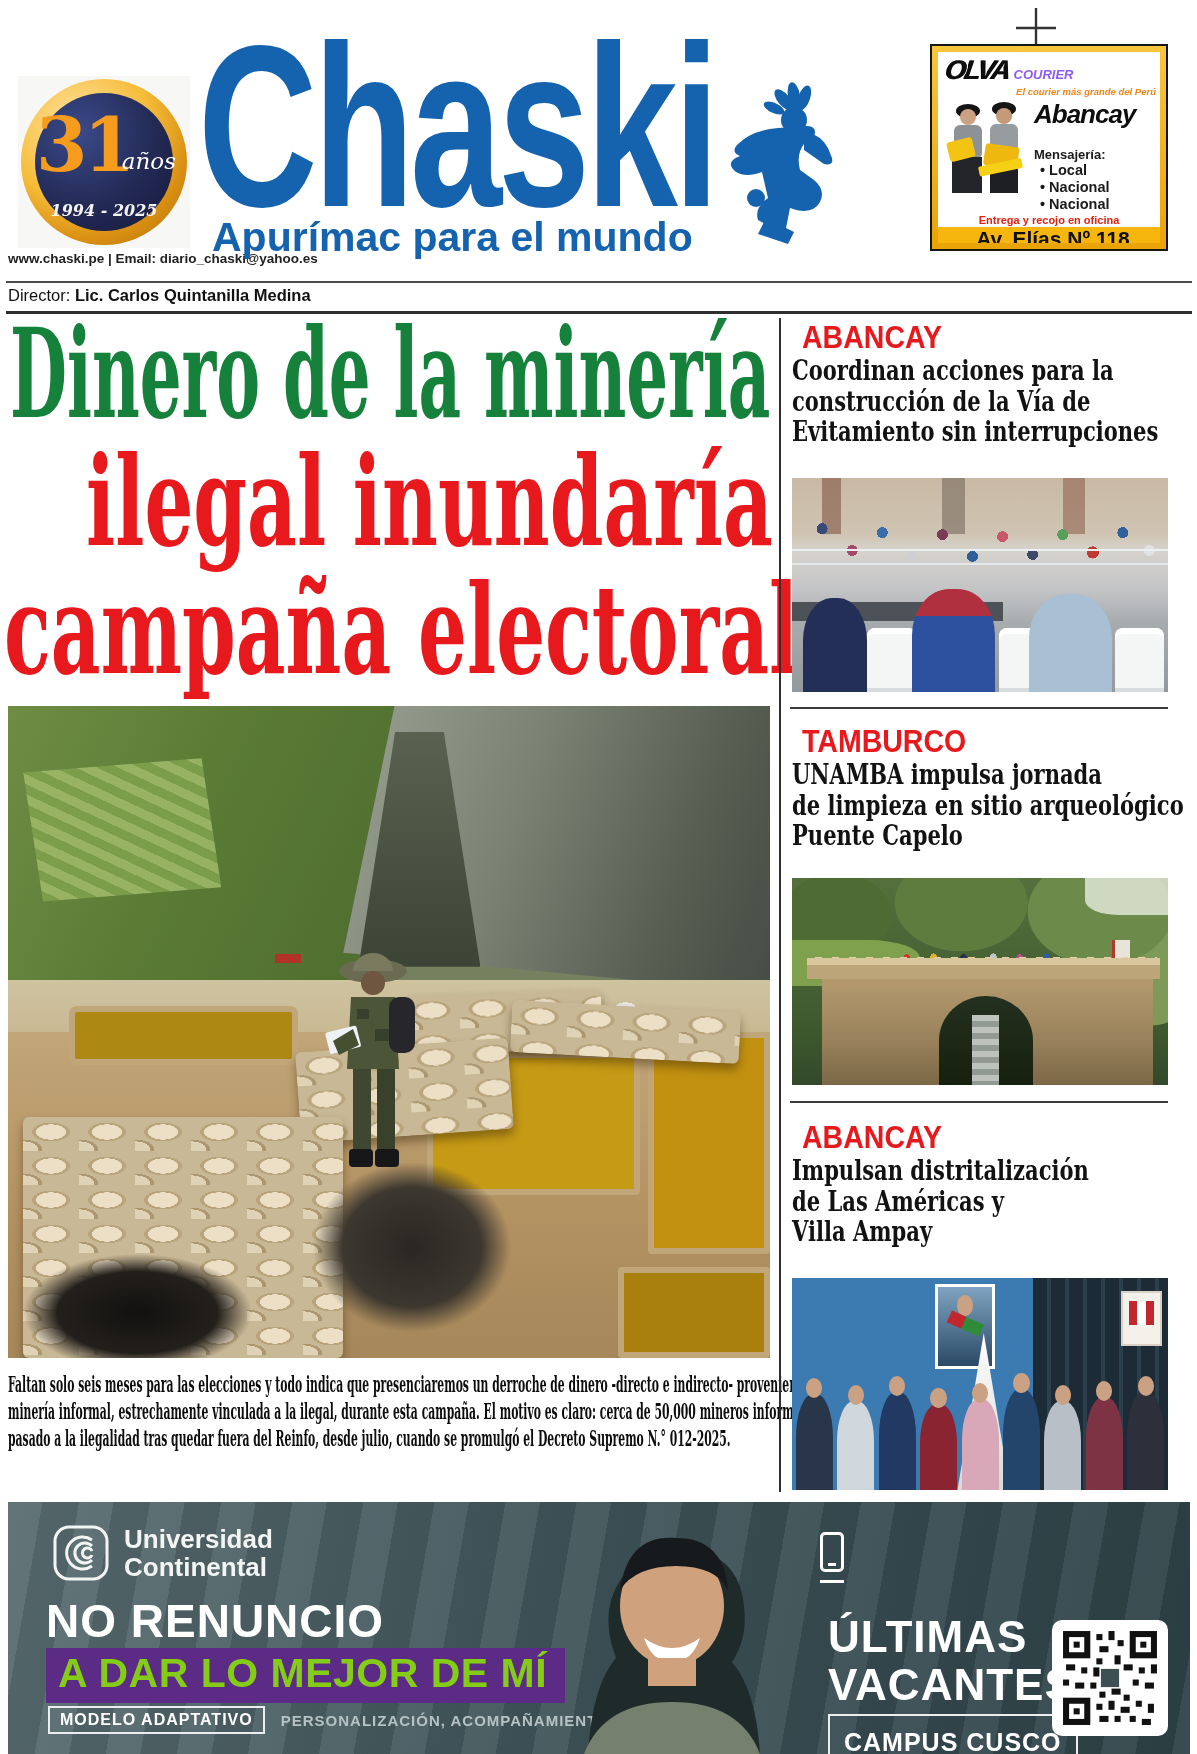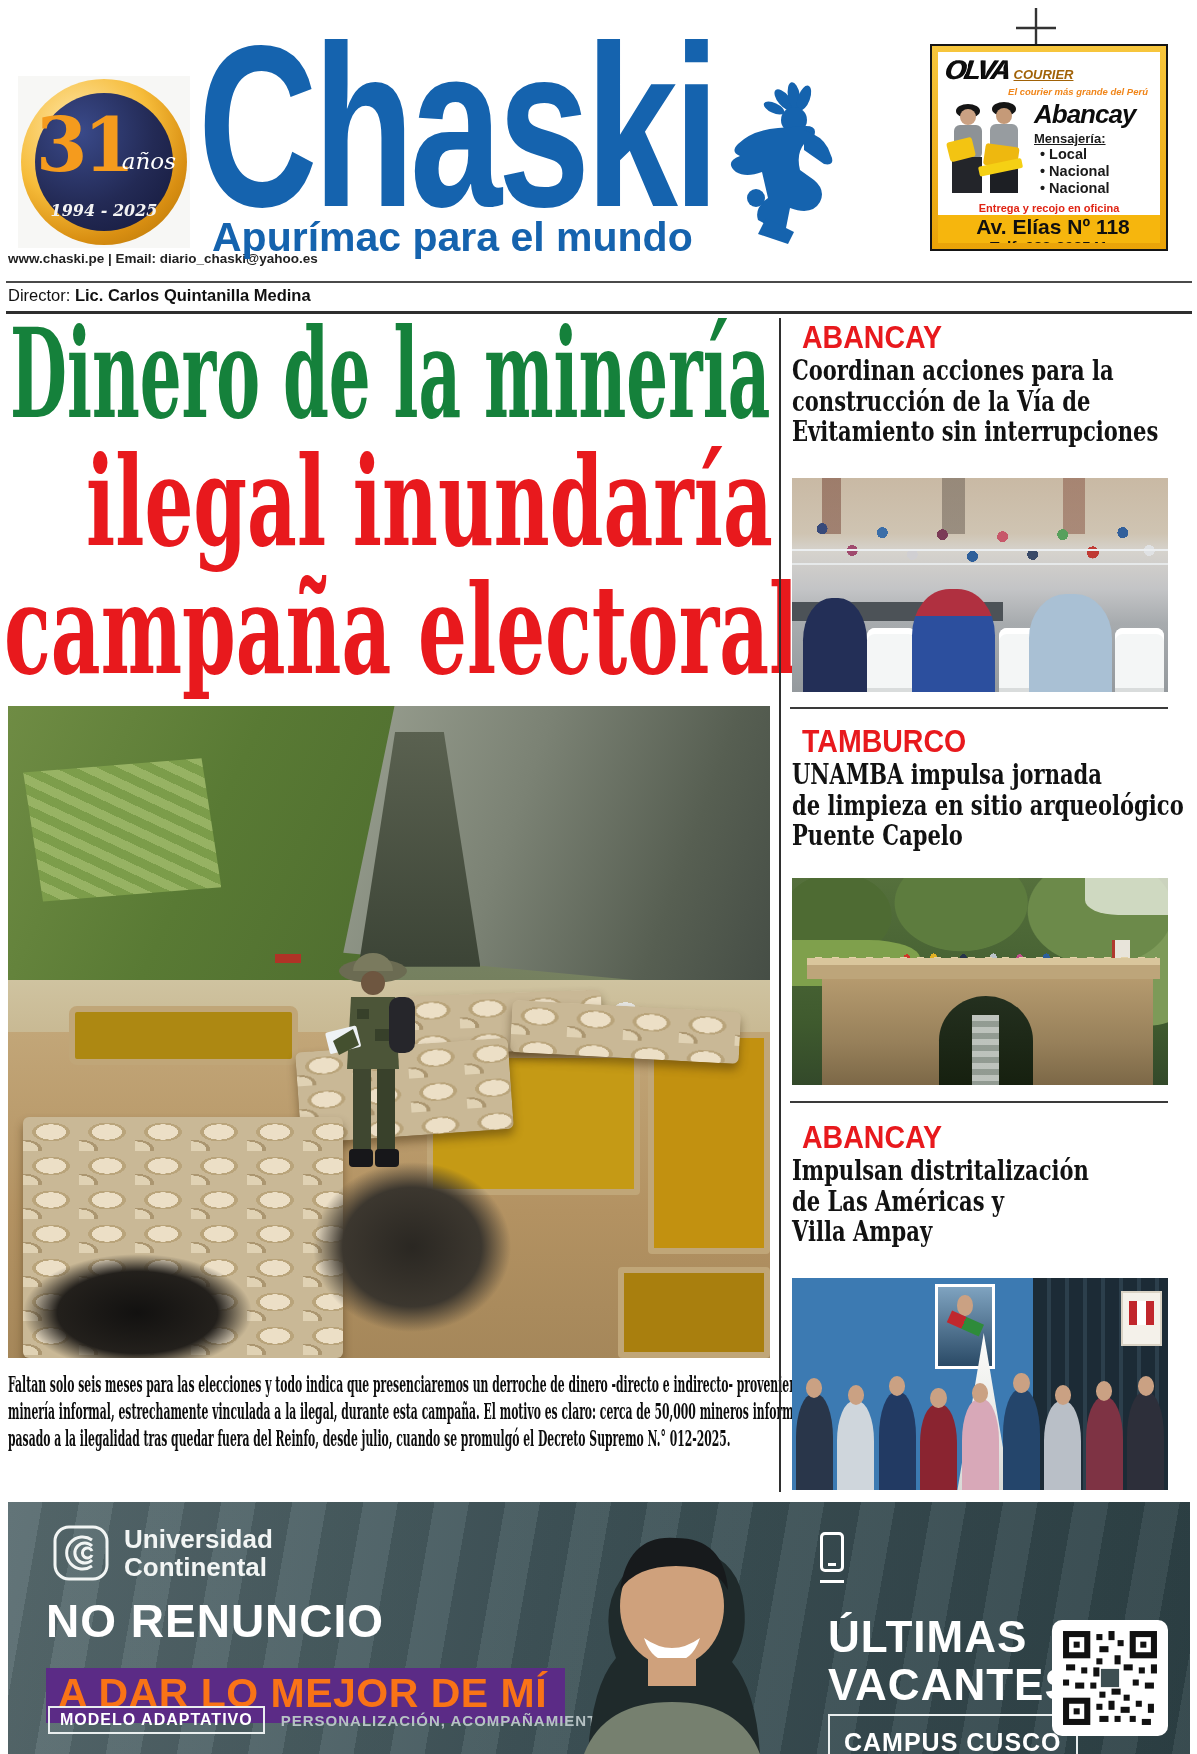--- a/index.html
+++ b/index.html
@@ -35,27 +35,27 @@
 
   .chaski-fig{left:726px;top:78px;width:108px;height:168px;}
 
   
   .olva{left:930px;top:44px;width:238px;height:207px;border:2px solid #151515;
     background:linear-gradient(#f7c63d,#eaa307);padding:6px;}
   .olva-in{width:100%;height:100%;background:#fff;display:flex;flex-direction:column;overflow:hidden;}
   .olva-brandrow{display:flex;align-items:baseline;gap:4px;padding:3px 6px 0 8px;}
   .olva-brand{font:italic 900 27px "Liberation Sans",sans-serif;color:#0d0d0d;
     transform:skewX(-8deg);letter-spacing:-2px;text-shadow:1px 0 #fff,-1px 0 #000;}
-  .olva-brand2{font:italic 900 13px "Liberation Sans",sans-serif;color:#a16207;text-decoration:underline;}
-  .olva-tag{font:italic bold 9.5px "Liberation Sans",sans-serif;color:#f08519;text-align:right;padding-right:12px;}
+  .olva-brand2{font:italic 900 13px "Liberation Sans",sans-serif;color:#8b5cf6;}
+  .olva-tag{font:italic bold 9.5px "Liberation Sans",sans-serif;color:#f08519;text-align:right;padding-right:4px;}
   .olva-main{display:flex;flex:1;}
   .olva-men{width:96px;position:relative;}
   .olva-right{flex:1;padding:2px 4px 0 0;}
   .olva-city{font:italic 900 26px "Liberation Sans",sans-serif;color:#0d0d0d;letter-spacing:-1px;}
-  .olva-svc{font:bold 13px "Liberation Sans",sans-serif;margin-top:1px;text-decoration:underline;}
+  .olva-svc{font:bold 13px "Liberation Sans",sans-serif;margin-top:17px;}
   .olva-li{font:bold 14.5px "Liberation Sans",sans-serif;line-height:1.18;padding-left:6px;}
   .olva-li::before{content:"• ";}
   .olva-note{font:bold 11px "Liberation Sans",sans-serif;color:#e02414;text-align:center;padding:1px 0;}
   .olva-band{background:var(--gold2);text-align:center;padding:1px 0 2px;}
   .olva-addr{font:bold 21px "Liberation Sans",sans-serif;color:#101010;line-height:1.05;margin-left:8px;}
   .olva-tel{font:bold 15.5px "Liberation Sans",sans-serif;color:#101010;}
 
   
   .rule-a{left:6px;top:281px;width:1186px;height:1.5px;background:#4a4a4a;}
   .dateline{left:8px;top:286px;width:1160px;display:flex;justify-content:space-between;
@@ -210,21 +210,21 @@
   
   .adbox{left:8px;top:1502px;width:1182px;height:252px;overflow:hidden;color:#fff;
     background:
      repeating-linear-gradient(100deg,rgba(255,255,255,.05) 0 34px,rgba(0,0,0,.08) 34px 70px),
      linear-gradient(100deg,#5a6d71,#41565b 45%,#2e4247);}
   .uc-row{position:absolute;left:44px;top:22px;display:flex;align-items:center;gap:14px;}
   .uc-name{font:bold 26px "Liberation Sans",sans-serif;line-height:1.08;color:#f2f5f4;}
   .ad-slogan1{position:absolute;left:38px;top:92px;font:900 46px "Liberation Sans",sans-serif;
     letter-spacing:1px;color:#fff;}
   .ad-slogan2{position:absolute;left:38px;top:146px;background:var(--purple);padding:2px 18px 6px 12px;
-    font:900 41px "Liberation Sans",sans-serif;color:#f97316;letter-spacing:.5px;margin-top:20px;}
+    font:900 41px "Liberation Sans",sans-serif;color:#84cc16;letter-spacing:.5px;}
   .ad-modelrow{position:absolute;left:40px;top:204px;display:flex;align-items:center;gap:16px;}
   .ad-modelbox{border:2px solid #e9eeee;padding:3px 10px;font:bold 16px "Liberation Sans",sans-serif;
     letter-spacing:1px;}
   .ad-modeldesc{font:bold 15px "Liberation Sans",sans-serif;color:#b6c2c4;letter-spacing:1px;}
   .ad-man{position:absolute;left:520px;bottom:0;width:280px;height:240px;}
   .ad-phone{position:absolute;left:812px;top:30px;display:flex;align-items:center;gap:12px;
     border-bottom:3px solid #fff;padding-bottom:8px;}
   .ad-phone-num{font:bold 42px "Liberation Sans",sans-serif;color:#fff;letter-spacing:1px;}
   .phone-icon{width:24px;height:40px;border:3px solid #fff;border-radius:5px;position:relative;}
   .phone-icon::after{content:"";position:absolute;left:30%;bottom:3px;width:40%;height:3px;background:#fff;}

